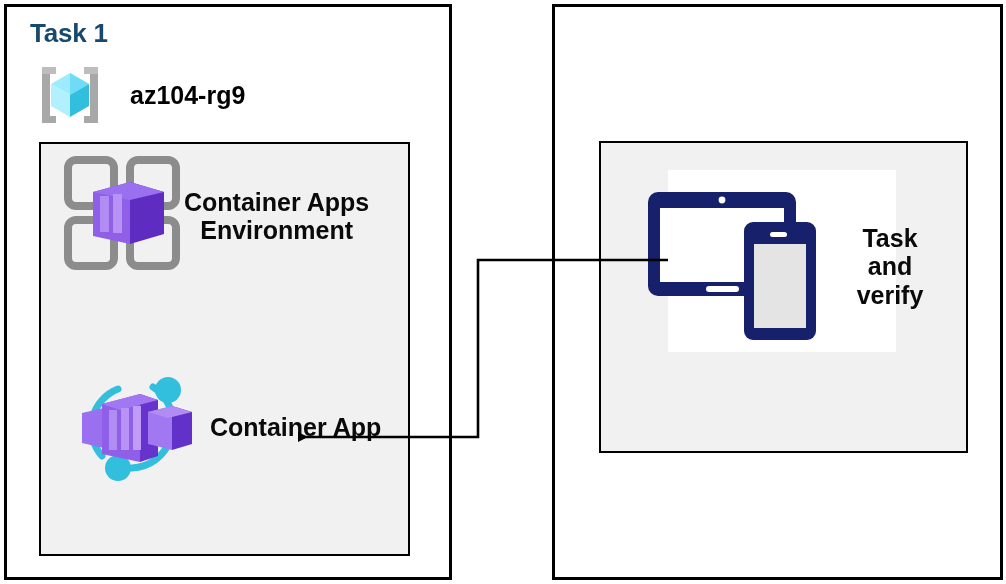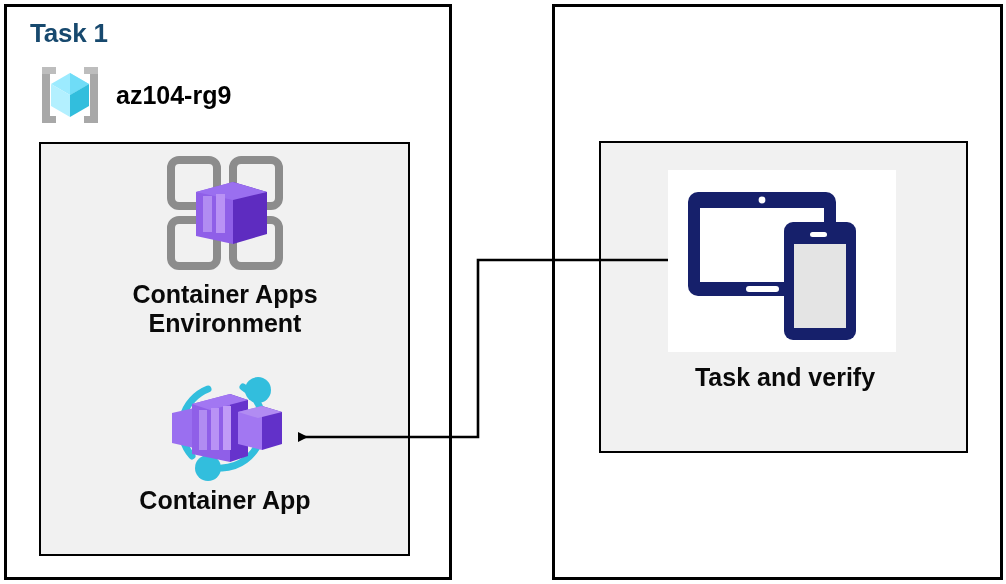--- a/index.html
+++ b/index.html
@@ -44,21 +44,21 @@
   #task2-title { left: 583px; top: 18px; }
 
   
   #rg-row {
     position: absolute;
     left: 36px;
     top: 60px;
     height: 70px;
     display: flex;
     align-items: center;
-    gap: 12px;
+    gap: 26px;
   }
   #rg-label {
     font-size: 25px;
     font-weight: bold;
     color: #000000;
     white-space: nowrap;
   }
 
   
   .gray-box {
@@ -77,21 +77,20 @@
     top: 170px;
     width: 228px;
     height: 182px;
     background: #ffffff;
   }
 
   
   .node {
     position: absolute;
     display: flex;
-    flex-direction: column;
     align-items: center;
     text-align: center;
   }
   .node-label {
     font-size: 25px;
     font-weight: bold;
     color: #0a0a0a;
     line-height: 1.14;
     white-space: pre-line;
   }

